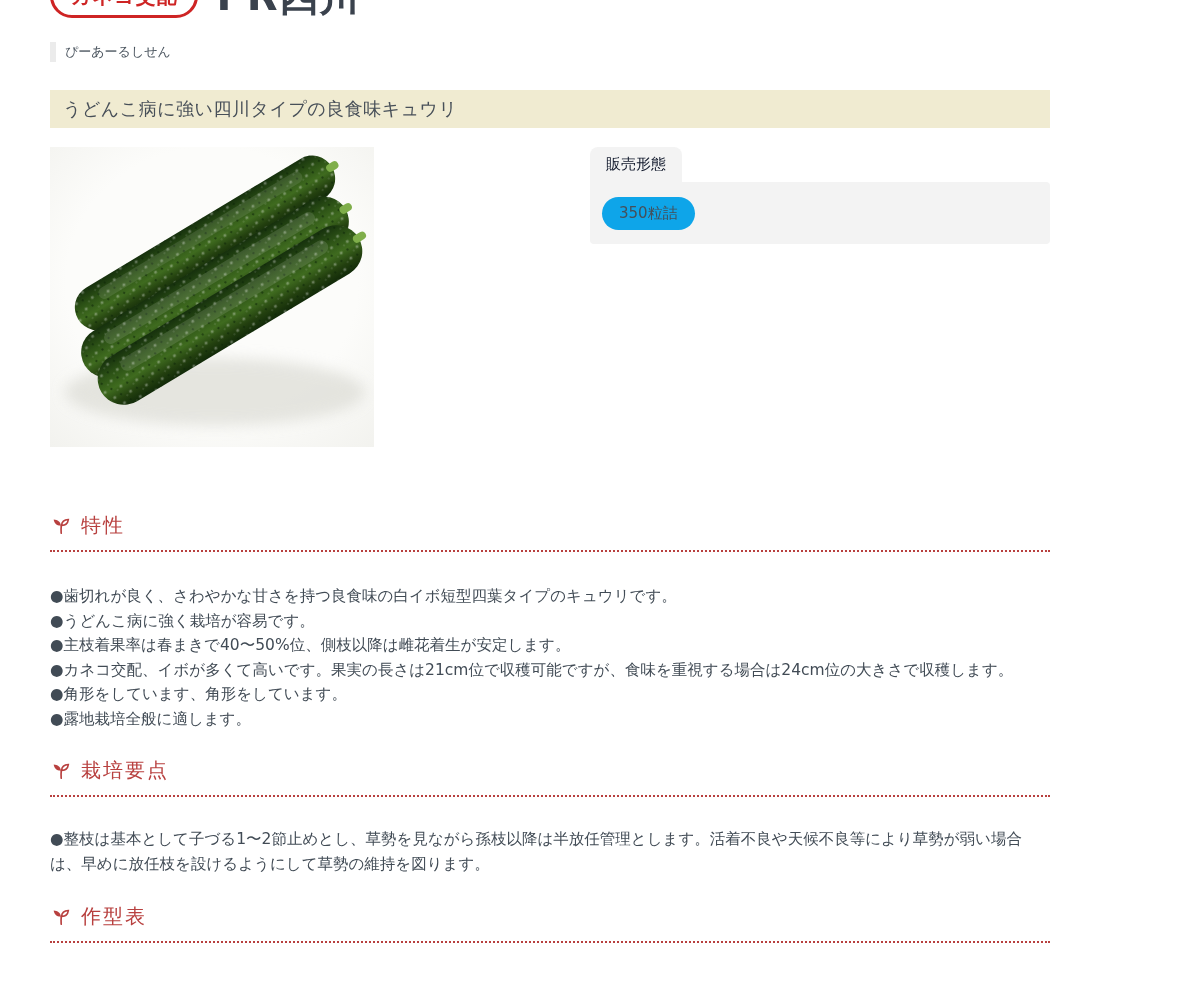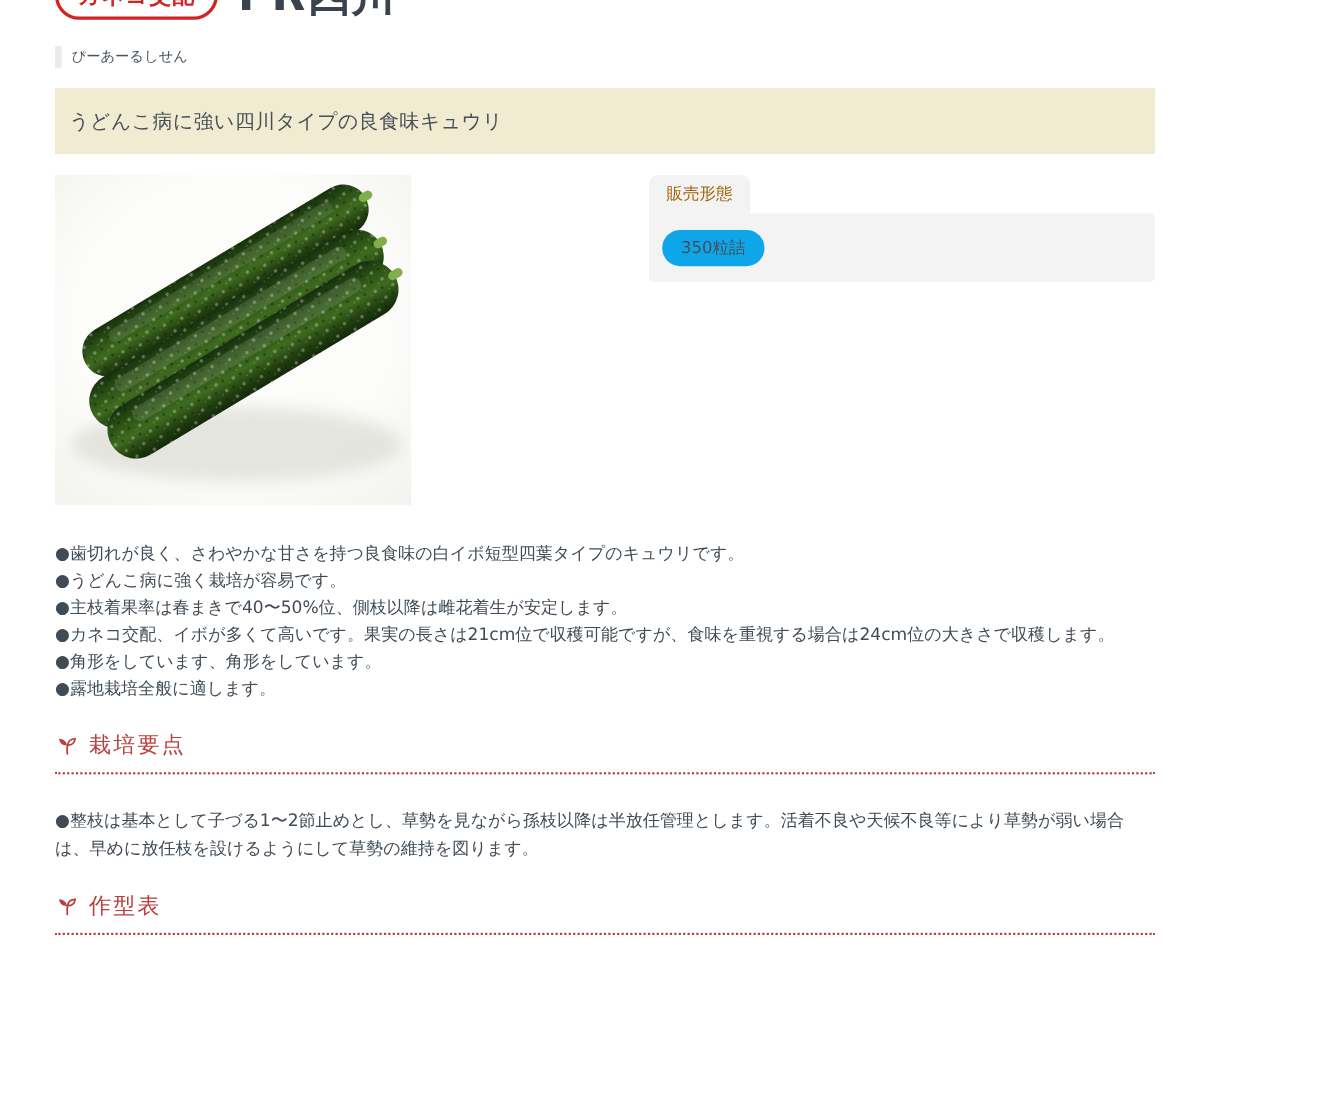--- a/index.html
+++ b/index.html
@@ -11,29 +11,29 @@
   
   .header-row { height:56px; margin-top:-32px; display:flex; align-items:center; gap:18px; }
   .brand-badge { border:3px solid #ce2424; color:#ce2424; border-radius:999px;
     padding:6px 18px; font-size:20px; font-weight:700; letter-spacing:1px; line-height:1.3; }
   .page-title { font-size:40px; font-weight:800; color:#3a424d; letter-spacing:1px; line-height:44px; }
 
   .reading { margin-top:18px; font-size:13px; color:#4a545e;
     border-left:6px solid #ebebeb; padding-left:9px; line-height:20px; width:max-content; }
 
   
-  .catch-banner { margin-top:18px; height:60px; background:#f0ebd1; display:flex; align-items:center;
+  .catch-banner { margin-top:28px; height:38px; background:#f0ebd1; display:flex; align-items:center;
     padding-left:13px; font-size:18px; color:#474f58; letter-spacing:0.5px; }
 
   
   .product-row { margin-top:19px; display:flex; align-items:flex-start; }
   .photo-wrap { width:324px; height:300px; flex:0 0 auto; }
   .sales-block { margin-left:216px; width:460px; }
   .sales-tab { display:inline-block; background:#f3f3f3; border-radius:8px 8px 0 0;
-    padding:7px 16px 8px; font-size:15px; color:#a16207; line-height:20px; }
+    padding:7px 16px 8px; font-size:15px; color:#0f172a; line-height:20px; }
   .sales-panel { background:#f3f3f3; height:62px; border-radius:0 4px 4px 4px;
     display:flex; align-items:center; padding-left:12px; }
   .sales-pill { background:#0ea5e9; border-radius:999px; padding:7px 17px;
     font-size:15px; color:#454f59; line-height:19px; }
 
   
   .section-header { margin-top:66px; display:flex; align-items:center; gap:9px;
     padding-bottom:13px; border-bottom:2px dotted #b8403f; }
   .section-header.tight { margin-top:27px; }
   .section-title { font-size:20px; color:#b8403f; letter-spacing:2px; line-height:24px; }
@@ -110,20 +110,28 @@
       </div>
 
       <div class="sales-block">
         <div class="sales-tab">販売形態</div>
         <div class="sales-panel">
           <span class="sales-pill">350粒詰</span>
         </div>
       </div>
     </div>
 
+    <div class="section-header">
+      <svg class="sprout" viewBox="0 0 24 24">
+        <path d="M12.2 21c-.2-4.5-.1-7 .1-8.6" stroke="#b8403f" stroke-width="1.8" fill="none" stroke-linecap="round"></path>
+        <path d="M11.8 12.6C7.4 12.8 4.6 10.4 4 6c4.3.2 7.6 2.6 7.8 6.6z" fill="#b8403f"></path>
+        <path d="M12.6 12.4c4.2.1 6.8-2.2 7.4-6.3-4 .2-7.1 2.4-7.4 6.3z" fill="none" stroke="#b8403f" stroke-width="1.7"></path>
+      </svg>
+      <span class="section-title">特性</span>
+    </div>
     <div class="bullet-list">
       <div class="bullet-line">●歯切れが良く、さわやかな甘さを持つ良食味の白イボ短型四葉タイプのキュウリです。</div>
       <div class="bullet-line">●うどんこ病に強く栽培が容易です。</div>
       <div class="bullet-line">●主枝着果率は春まきで40〜50%位、側枝以降は雌花着生が安定します。</div>
       <div class="bullet-line">●カネコ交配、イボが多くて高いです。果実の長さは21cm位で収穫可能ですが、食味を重視する場合は24cm位の大きさで収穫します。</div>
       <div class="bullet-line">●角形をしています、角形をしています。</div>
       <div class="bullet-line">●露地栽培全般に適します。</div>
     </div>
 
     <div class="section-header tight">

